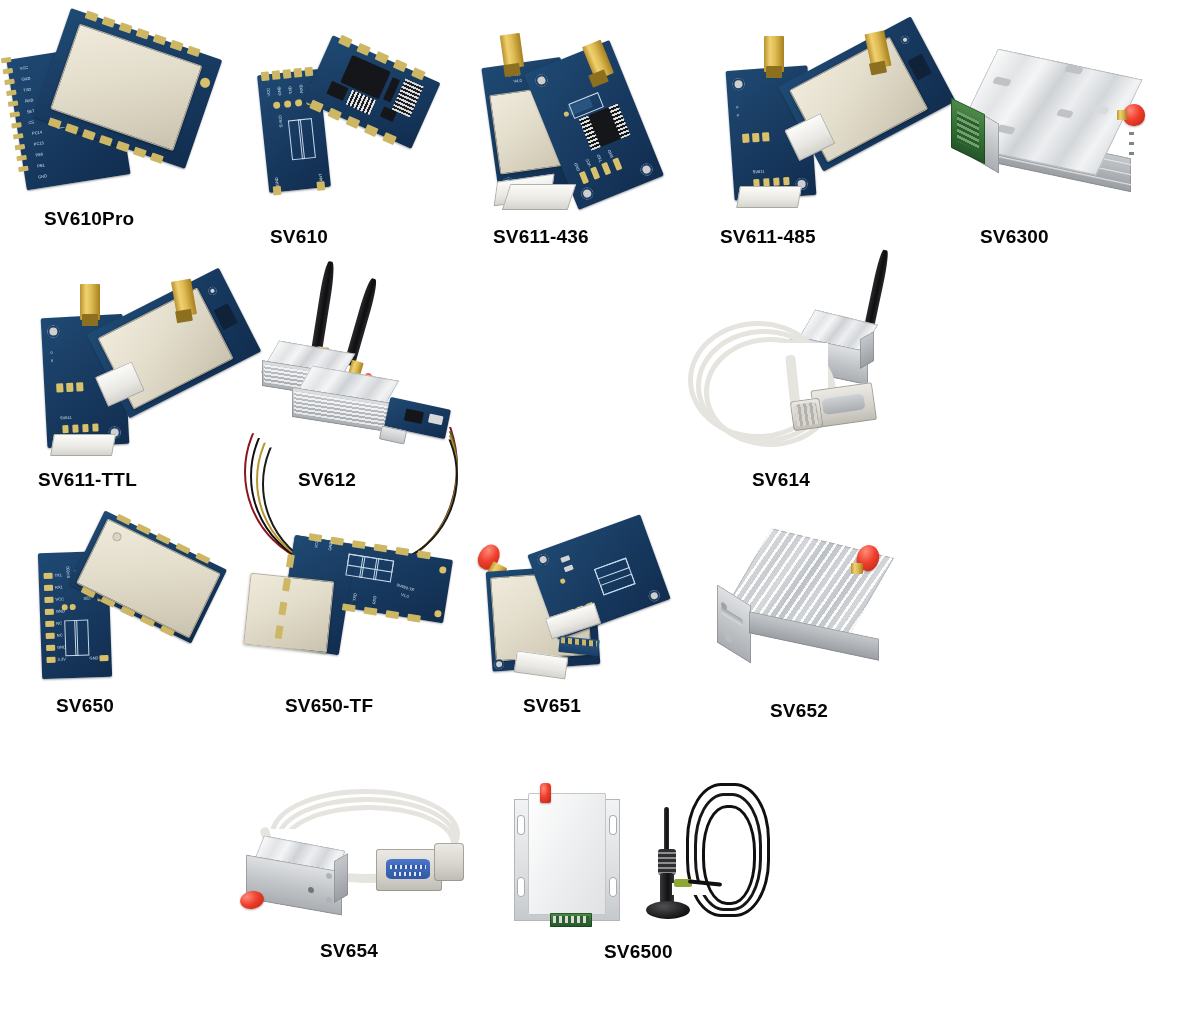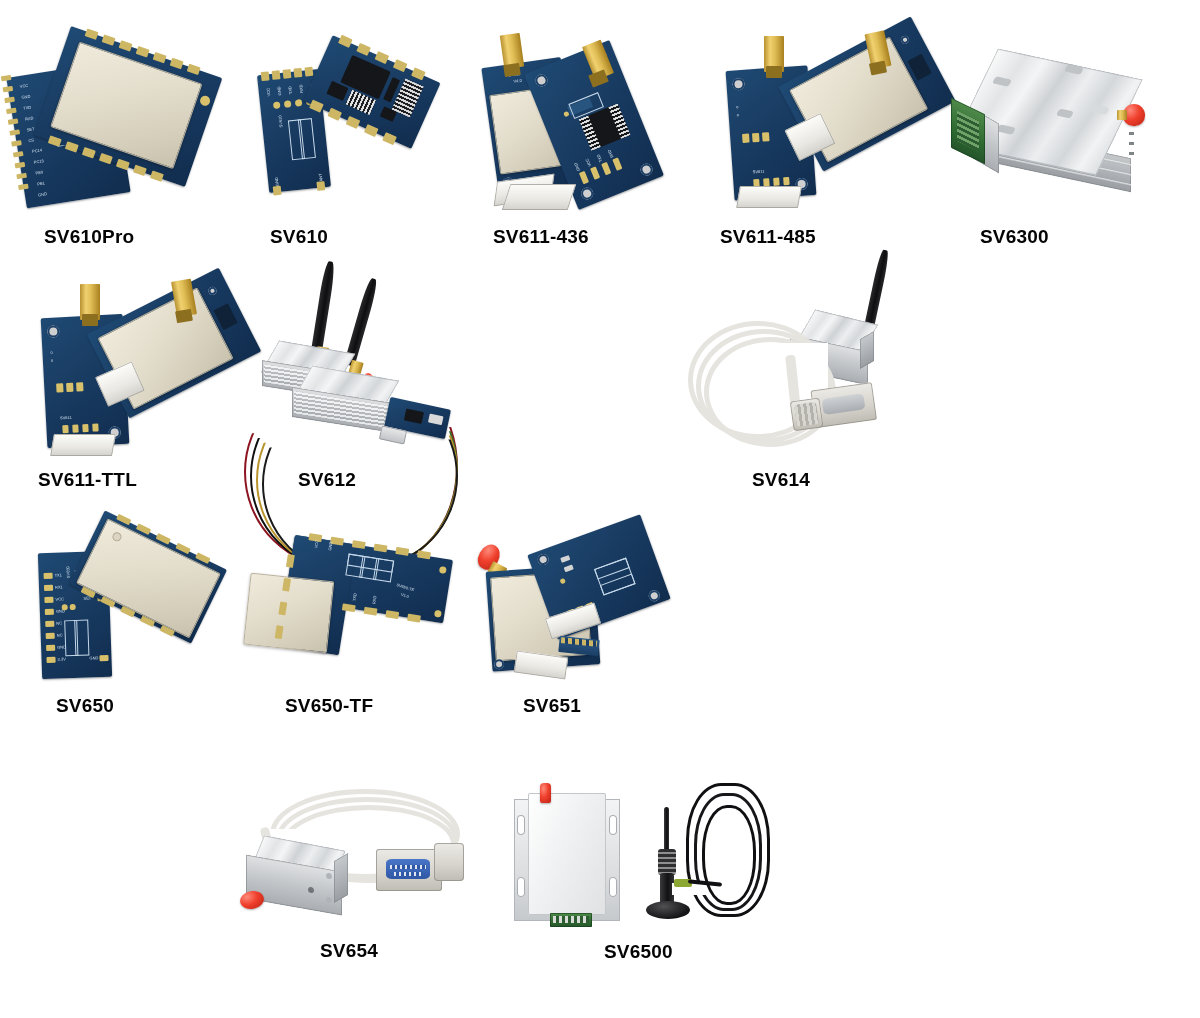--- a/index.html
+++ b/index.html
@@ -100,21 +100,21 @@
     border-radius:1px;
     box-shadow:inset 0 0 0 1px rgba(160,158,150,.8);
   }
   .wire{position:absolute;border-radius:50%;background:transparent;}
 </style>
 </head>
 <body>
 
 <div class="grid">
 
-  <div class="cell" style="left:8px;top:34px;width:225px;height:215px;">
+  <div class="cell" style="left:8px;top:16px;width:225px;height:215px;">
     <div class="prod">
 
       <div class="pcb" style="left:8px;top:35px;width:105px;height:132px;transform:rotate(-9deg);">
         <div class="silk" style="left:12px;top:8px;">VCC</div>
         <div class="silk" style="left:12px;top:19px;">GND</div>
         <div class="silk" style="left:12px;top:30px;">TXD</div>
         <div class="silk" style="left:12px;top:41px;">RXD</div>
         <div class="silk" style="left:12px;top:52px;">SET</div>
         <div class="silk" style="left:12px;top:63px;">CS</div>
         <div class="silk" style="left:14px;top:74px;">PC14</div>
@@ -550,20 +550,36 @@
       </div>
 
       <div class="wht-conn" style="left:92px;top:92px;width:52px;height:22px;transform:rotate(-18deg);"></div>
       <div class="wht-conn" style="left:60px;top:136px;width:52px;height:22px;transform:rotate(8deg);"></div>
       <div style="position:absolute;left:104px;top:120px;width:40px;height:16px;background:linear-gradient(180deg,#2b5a88,#1b3f66);transform:rotate(6deg);border-radius:1px;"></div>
       <div style="position:absolute;left:106px;top:121px;width:36px;height:6px;background:repeating-linear-gradient(90deg,#cdb765 0 4px,#1b3f66 4px 7px);transform:rotate(6deg);"></div>
     </div>
     <div class="label" style="left:68px;top:178px;">SV651</div>
   </div>
 
+  <div class="cell" style="left:695px;top:525px;width:215px;height:200px;">
+    <div class="prod">
+      <div style="position:absolute;left:16px;top:14px;width:185px;height:130px;">
+        <div class="alum-top" style="left:28px;top:4px;width:140px;height:82px;transform:skewX(-30deg) skewY(12deg);"></div>
+        <div style="position:absolute;left:28px;top:4px;width:140px;height:82px;transform:skewX(-30deg) skewY(12deg);background:repeating-linear-gradient(96deg,rgba(255,255,255,.85) 0 3px,rgba(150,155,162,.32) 3px 9px);"></div>
+        <div class="alum-face" style="left:6px;top:56px;width:34px;height:58px;transform:skewY(32deg);"></div>
+        <div style="position:absolute;left:10px;top:74px;width:22px;height:7px;background:linear-gradient(180deg,#9ea2a6,#d9dbdd);border-radius:2px;transform:skewY(32deg);"></div>
+        <div style="position:absolute;left:10px;top:64px;width:6px;height:6px;background:#9ea2a6;border-radius:50%;transform:skewY(32deg);"></div>
+        <div style="position:absolute;left:14px;top:96px;width:7px;height:7px;background:#b9bdc1;border-radius:50%;transform:skewY(32deg);"></div>
+        <div class="alum-side" style="left:38px;top:86px;width:130px;height:22px;transform:skewY(12deg);"></div>
+        <div class="redcap" style="left:146px;top:6px;width:22px;height:26px;transform:rotate(16deg);"></div>
+        <div class="sma" style="left:140px;top:24px;width:12px;height:11px;"></div>
+      </div>
+    </div>
+    <div class="label" style="left:75px;top:176px;">SV652</div>
+  </div>
 
 
 
   <div class="cell" style="left:228px;top:775px;width:250px;height:200px;">
     <div class="prod">
 
       <div class="cable" style="left:42px;top:14px;width:180px;height:80px;"></div>
       <div class="cable" style="left:48px;top:22px;width:172px;height:74px;"></div>
       <div class="cable" style="left:54px;top:30px;width:164px;height:68px;"></div>
       <div style="position:absolute;left:8px;top:54px;width:60px;height:40px;background:#ffffff;"></div>

